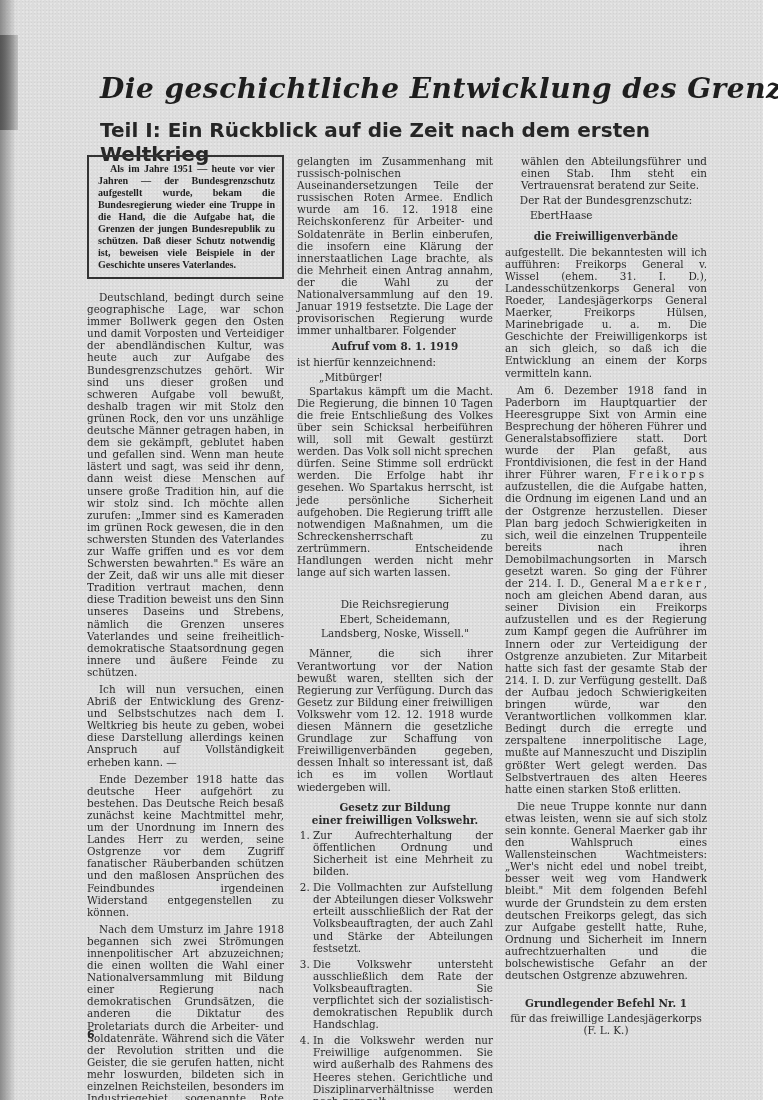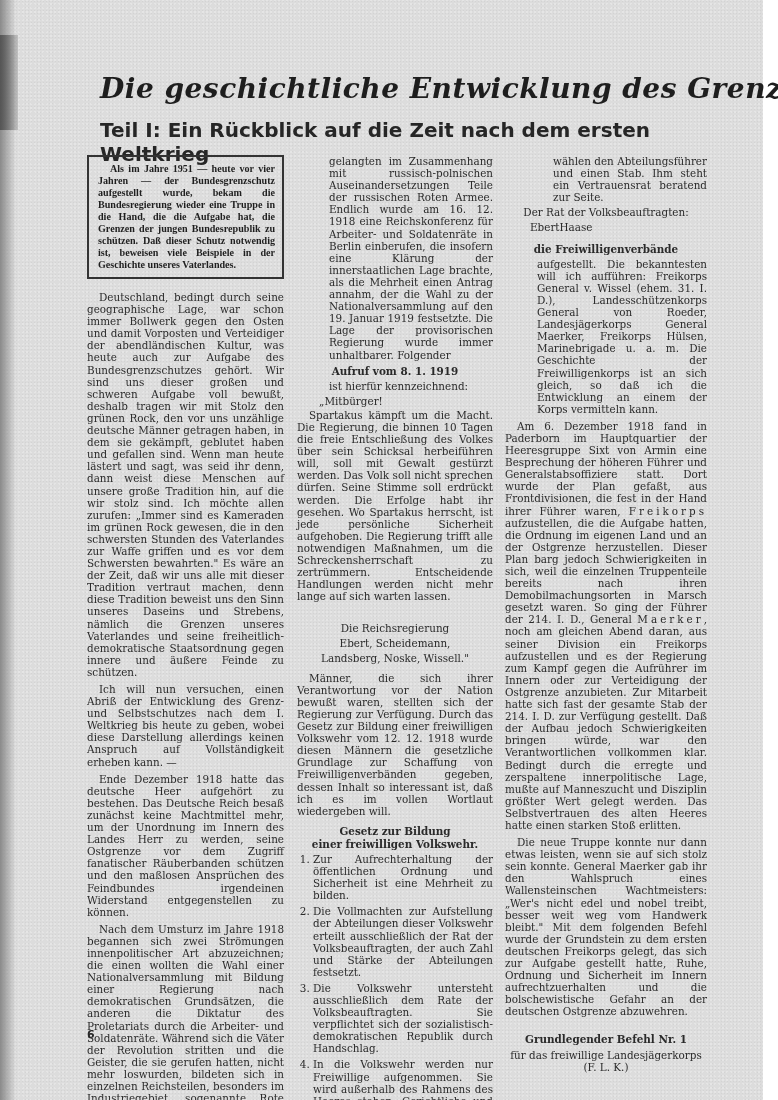--- a/index.html
+++ b/index.html
@@ -36,21 +36,21 @@
   .subtitle {
     position:absolute; left:100px; top:118px; width:590px;
     font-family:"DejaVu Sans", sans-serif; font-weight:bold;
     font-size:20px; text-align:left; color:#262626;
   }
   .col {
     position:absolute; top:155px;
     font-size:10.4px; line-height:12.1px; text-align:justify;
   }
   .col p { margin:0; text-indent:12px; }
-  .col p.noind { text-indent:0;margin-left:32px; }
+  .col p.noind { text-indent:0; }
   .col .gap { height:5px; }
   .c1 { left:87px; width:197px; }
   .c2 { left:297px; width:196px; }
   .c3 { left:505px; width:202px; }
   .intro {
     border:2px solid #333; padding:6px 7px 6px 9px;
     font-weight:bold; font-size:10.1px; line-height:12px;
     margin-bottom:12px; color:#1f1f1f;
   }
   .intro p { text-indent:12px;font-family:Liberation Serif, serif; }
@@ -108,21 +108,21 @@
       <li>Zur Aufrechterhaltung der öffentlichen Ordnung und Sicherheit ist eine Mehrheit zu bilden.</li>
       <li>Die Vollmachten zur Aufstellung der Abteilungen dieser Volkswehr erteilt ausschließlich der Rat der Volksbeauftragten, der auch Zahl und Stärke der Abteilungen festsetzt.</li>
       <li>Die Volkswehr untersteht ausschließlich dem Rate der Volksbeauftragten. Sie verpflichtet sich der sozialistisch-demokratischen Republik durch Handschlag.</li>
       <li>In die Volkswehr werden nur Freiwillige aufgenommen. Sie wird außerhalb des Rahmens des Heeres stehen. Gerichtliche und Disziplinarverhältnisse werden noch geregelt.</li>
       <li>Die Freiwilligen wählen ihre Führer selbst, und zwar 100 Freiwillige (Hundertschaft) einen Führer und drei Zugführer; mehrere Hundertschaften bilden eine Abteilung und</li>
     </ol>
   </div>
 
   <div class="col c3">
     <p class="noind" style="padding-left:16px;">wählen den Abteilungsführer und einen Stab. Ihm steht ein Vertrauensrat beratend zur Seite.</p>
-    <div class="center" style="margin-top:3px;">Der Rat der Volksbeauftragten:</div>
+    <div class="center" style="margin-top:3px;">Der Rat der Bundesgrenzschutz:</div>
     <div class="sig" style="margin-top:3px;">
       <span>Ebert</span>
       <span>Haase</span>
     </div>
     <div class="gap"></div>
     <div class="head">die Freiwilligenverbände</div>
     <p class="noind">aufgestellt. Die bekanntesten will ich aufführen: Freikorps General v. Wissel (ehem. 31. I. D.), Landesschützenkorps General von Roeder, Landesjägerkorps General Maerker, Freikorps Hülsen, Marinebrigade u. a. m. Die Geschichte der Freiwilligenkorps ist an sich gleich, so daß ich die Entwicklung an einem der Korps vermitteln kann.</p>
     <div class="gap"></div>
     <p><span>Am 6. Dezember 1918 fand in Paderborn im Hauptquartier der Heeresgruppe Sixt von Armin eine Besprechung der höheren Führer und Generalstabsoffiziere statt. Dort wurde der Plan gefaßt, aus Frontdivisionen, die fest in der Hand ihrer Führer waren,</span> <span class="spaced">Freikorps</span> <span>aufzustellen, die die Aufgabe hatten, die Ordnung im eigenen Land und an der Ostgrenze herzustellen. Dieser Plan barg jedoch Schwierigkeiten in sich, weil die einzelnen Truppenteile bereits nach ihren Demobilmachungsorten in Marsch gesetzt waren. So ging der Führer der 214. I. D., General</span> <span class="spaced">Maerker</span><span>, noch am gleichen Abend daran, aus seiner Division ein Freikorps aufzustellen und es der Regierung zum Kampf gegen die Aufrührer im Innern oder zur Verteidigung der Ostgrenze anzubieten. Zur Mitarbeit hatte sich fast der gesamte Stab der 214. I. D. zur Verfügung gestellt. Daß der Aufbau jedoch Schwierigkeiten bringen würde, war den Verantwortlichen vollkommen klar. Bedingt durch die erregte und zerspaltene innerpolitische Lage, mußte auf Manneszucht und Disziplin größter Wert gelegt werden. Das Selbstvertrauen des alten Heeres hatte einen starken Stoß erlitten.</span></p>
     <div class="gap"></div>

